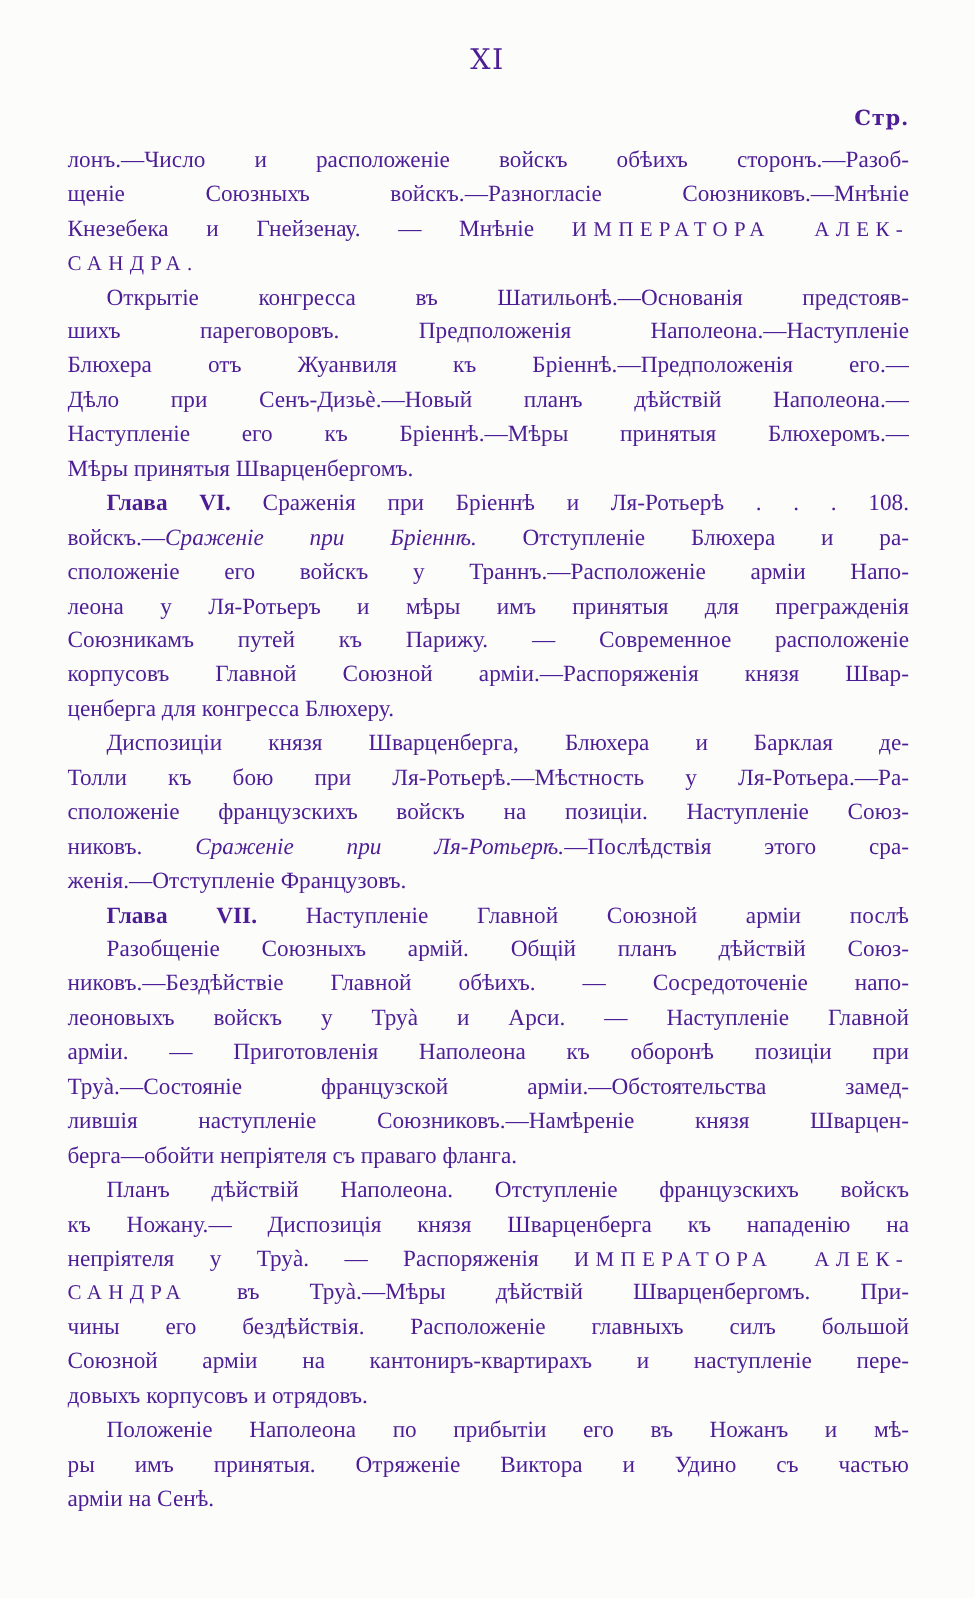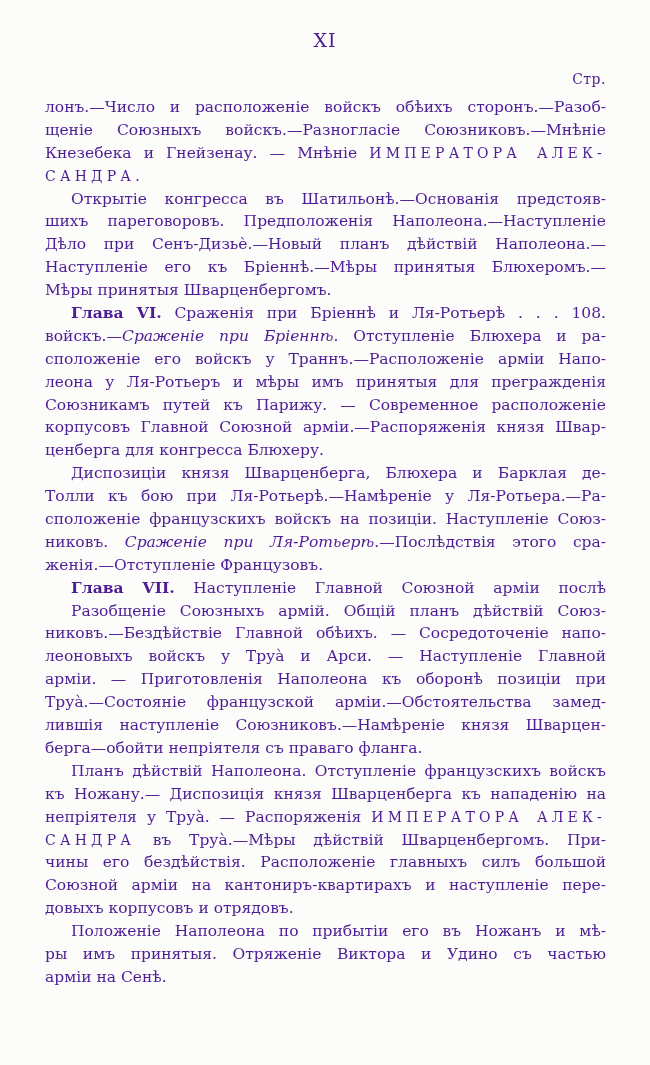--- a/index.html
+++ b/index.html
@@ -19,37 +19,38 @@
     position: absolute;
     top: 29px; left: 0; width: 100%;
     text-align: center;
     font-size: 19px;
     letter-spacing: 1px;
   }
   .col-label {
     position: absolute;
     top: 71px; right: 44px;
     font-size: 14px;
-    font-weight: normal;
+    font-weight: bold;
     letter-spacing: 0.5px;
   }
   .text-block {
     position: absolute;
     left: 45px; top: 96px;
     width: 561px;
   }
   .line {
     font-size: 15.5px;
     line-height: 22.9px;
     height: 22.9px;
     overflow: hidden;
     text-align: justify;
     text-align-last: justify;
     text-justify: inter-word;
     white-space: normal;
+    font-family: Liberation Serif, serif;
   }
   .line.no-just { text-align-last: left; }
   .line.indent { text-indent: 26px; }
   .seg-b { font-weight: bold; }
   .seg-i { font-style: italic; }
   .seg-caps { letter-spacing: 0.30em; font-size: 14px; }
 </style>
 </head>
 <body>
 
@@ -59,38 +60,39 @@
   <div class="text-block">
       <div class="para">
         <div class="line"><span>лонъ.—Число и расположеніе войскъ обѣихъ сторонъ.—Разоб-</span></div>
         <div class="line"><span>щеніе Союзныхъ войскъ.—Разногласіе Союзниковъ.—Мнѣніе</span></div>
         <div class="line"><span>Кнезебека и Гнейзенау. — Мнѣніе </span><span class="seg-caps">ИМПЕРАТОРА АЛЕК-</span></div>
         <div class="line no-just"><span class="seg-caps">САНДРА.</span></div>
       </div>
       <div class="para">
         <div class="line indent"><span>Открытіе конгресса въ Шатильонѣ.—Основанія предстояв-</span></div>
         <div class="line"><span>шихъ пареговоровъ. Предположенія Наполеона.—Наступленіе</span></div>
+        <div class="line"><span>Блюхера отъ Жуанвиля къ Бріеннѣ.—Предположенія его.—</span></div>
         <div class="line"><span>Дѣло при Сенъ-Дизьѐ.—Новый планъ дѣйствій Наполеона.—</span></div>
         <div class="line"><span>Наступленіе его къ Бріеннѣ.—Мѣры принятыя Блюхеромъ.—</span></div>
         <div class="line no-just"><span>Мѣры принятыя Шварценбергомъ.</span></div>
       </div>
       <div class="para">
         <div class="line indent"><span class="seg-b">Глава VI.</span><span> Сраженія при Бріеннѣ и Ля-Ротьерѣ . . . 108.</span></div>
       </div>
       <div class="para">
         <div class="line"><span>войскъ.—</span><span class="seg-i">Сраженіе при Бріеннѣ.</span><span> Отступленіе Блюхера и ра-</span></div>
         <div class="line"><span>сположеніе его войскъ у Траннъ.—Расположеніе арміи Напо-</span></div>
         <div class="line"><span>леона у Ля-Ротьеръ и мѣры имъ принятыя для прегражденія</span></div>
         <div class="line"><span>Союзникамъ путей къ Парижу. — Современное расположеніе</span></div>
         <div class="line"><span>корпусовъ Главной Союзной арміи.—Распоряженія князя Швар-</span></div>
         <div class="line no-just"><span>ценберга для конгресса Блюхеру.</span></div>
       </div>
       <div class="para">
         <div class="line indent"><span>Диспозиціи князя Шварценберга, Блюхера и Барклая де-</span></div>
-        <div class="line"><span>Толли къ бою при Ля-Ротьерѣ.—Намѣреніе у Ля-Ротьера.—Ра-</span></div>
+        <div class="line"><span>Толли къ бою при Ля-Ротьерѣ.—Мѣстность у Ля-Ротьера.—Ра-</span></div>
         <div class="line"><span>сположеніе французскихъ войскъ на позиціи. Наступленіе Союз-</span></div>
         <div class="line"><span>никовъ. </span><span class="seg-i">Сраженіе при Ля-Ротьерѣ.</span><span>—Послѣдствія этого сра-</span></div>
         <div class="line no-just"><span>женія.—Отступленіе Французовъ.</span></div>
       </div>
       <div class="para">
         <div class="line indent"><span class="seg-b">Глава VII.</span><span> Наступленіе Главной Союзной арміи послѣ</span></div>
       </div>
       <div class="para">
         <div class="line indent"><span>Разобщеніе Союзныхъ армій. Общій планъ дѣйствій Союз-</span></div>
         <div class="line"><span>никовъ.—Бездѣйствіе Главной обѣихъ. — Сосредоточеніе напо-</span></div>

